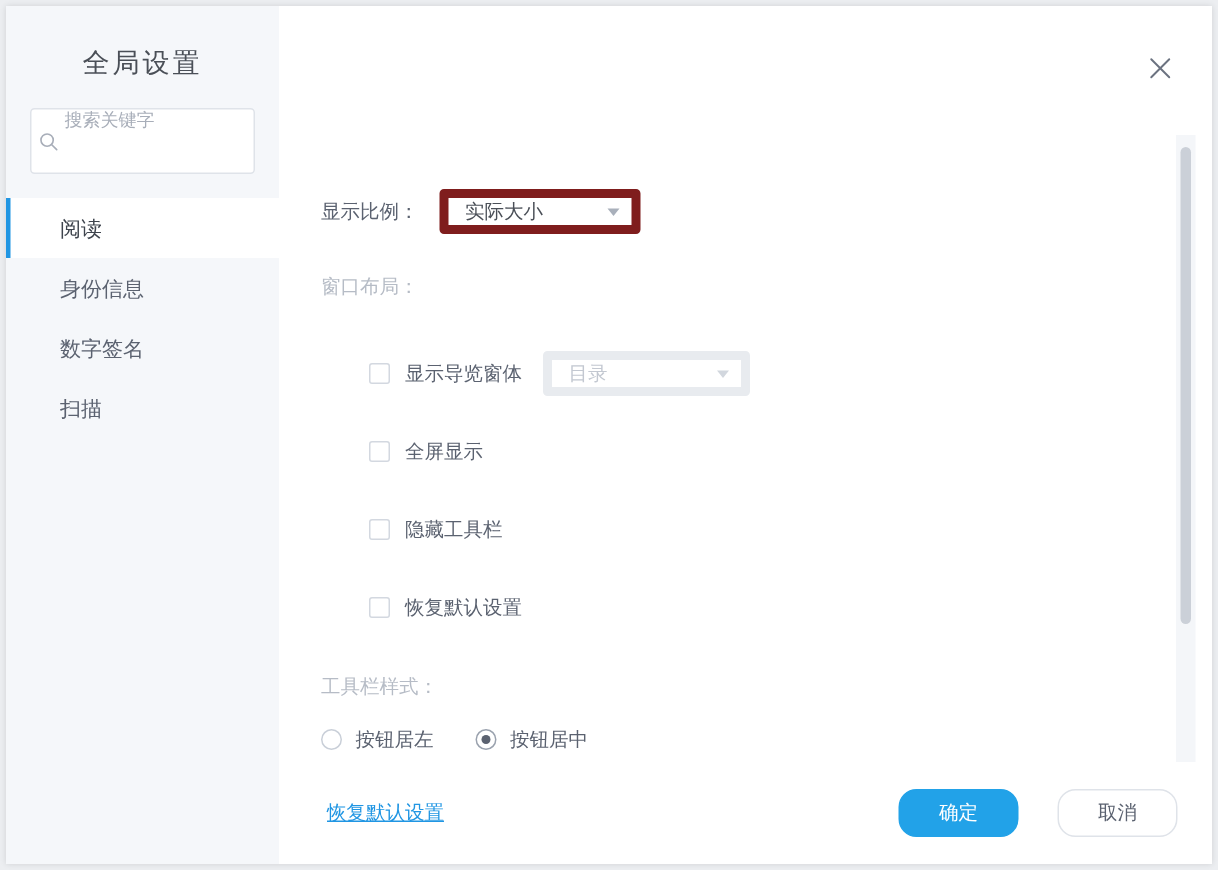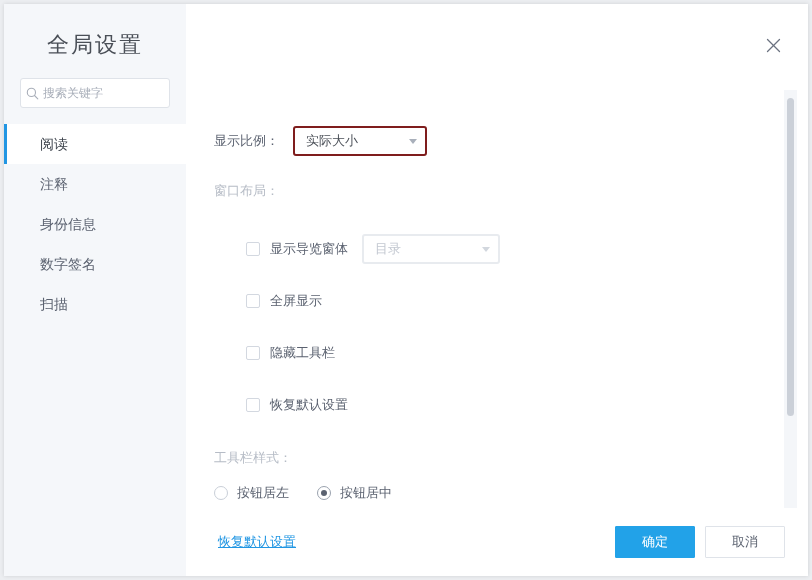--- a/index.html
+++ b/index.html
@@ -28,35 +28,35 @@
   
   .sidebar {
     width: 182px;
     height: 100%;
     background: #f5f7fa;
     flex: 0 0 182px;
     position: relative;
     box-sizing: border-box;
   }
   .sidebar-title {
-    font-size: 22px;
+    font-size: 18px;
     color: #4a4f57;
     text-align: center;
     margin-top: 26px;
     letter-spacing: 2px;
     font-weight: normal;
   }
   .search-wrap {
     margin: 18px 16px 0 16px;
-    height: 30px;
+    height: 44px;
     background: #ffffff;
     border: 1px solid #dfe3e9;
     border-radius: 3px;
     display: flex;
-    align-items: center;
+    align-items: flex-start;
     box-sizing: border-box;
   }
   .search-icon {
     width: 22px;
     height: 100%;
     display: flex;
     align-items: center;
     justify-content: center;
     flex: 0 0 22px;
   }
@@ -144,21 +144,21 @@
   }
   .section-label {
     font-size: 13px;
     color: #b6bcc6;
   }
 
   
   .select {
     width: 134px;
     height: 30px;
-    border: 2px solid #7f1d1d;
+    border: 6px solid #7f1d1d;
     border-radius: 3px;
     display: flex;
     align-items: center;
     padding: 0 8px 0 11px;
     box-sizing: border-box;
     background: #ffffff;
     cursor: pointer;
   }
   .select-value {
     flex: 1 1 auto;
@@ -267,28 +267,29 @@
   .reset-link {
     font-size: 13px;
     color: #2196e3;
     text-decoration: underline;
     cursor: pointer;
   }
   .footer-spacer { flex: 1 1 auto; }
   .btn {
     height: 32px;
     min-width: 80px;
-    border-radius: 1px;
+    border-radius: 12px;
     font-size: 13px;
     display: flex;
     align-items: center;
     justify-content: center;
     box-sizing: border-box;
     cursor: pointer;
     padding: 0 14px;
+    margin-left: 16px;
   }
   .btn-primary {
     background: #22a2e8;
     color: #ffffff;
     border: 1px solid #22a2e8;
     margin-right: 10px;
   }
   .btn-secondary {
     background: #ffffff;
     color: #5b6270;
@@ -309,23 +310,20 @@
           <circle cx="5.4" cy="5.4" r="4.1" fill="none" stroke="#a8aeb9" stroke-width="1.1"></circle>
           <line x1="8.5" y1="8.5" x2="11.8" y2="11.8" stroke="#a8aeb9" stroke-width="1.1" stroke-linecap="round"></line>
         </svg>
       </span>
       <input class="search-input" type="text" placeholder="搜索关键字" style="">
     </div>
 
     <div class="nav">
       <div class="nav-item active">
         <span>阅读</span>
-      </div>
-      <div class="nav-item">
-        <span>注释</span>
       </div>
       <div class="nav-item">
         <span>身份信息</span>
       </div>
       <div class="nav-item">
         <span>数字签名</span>
       </div>
       <div class="nav-item">
         <span>扫描</span>
       </div>

